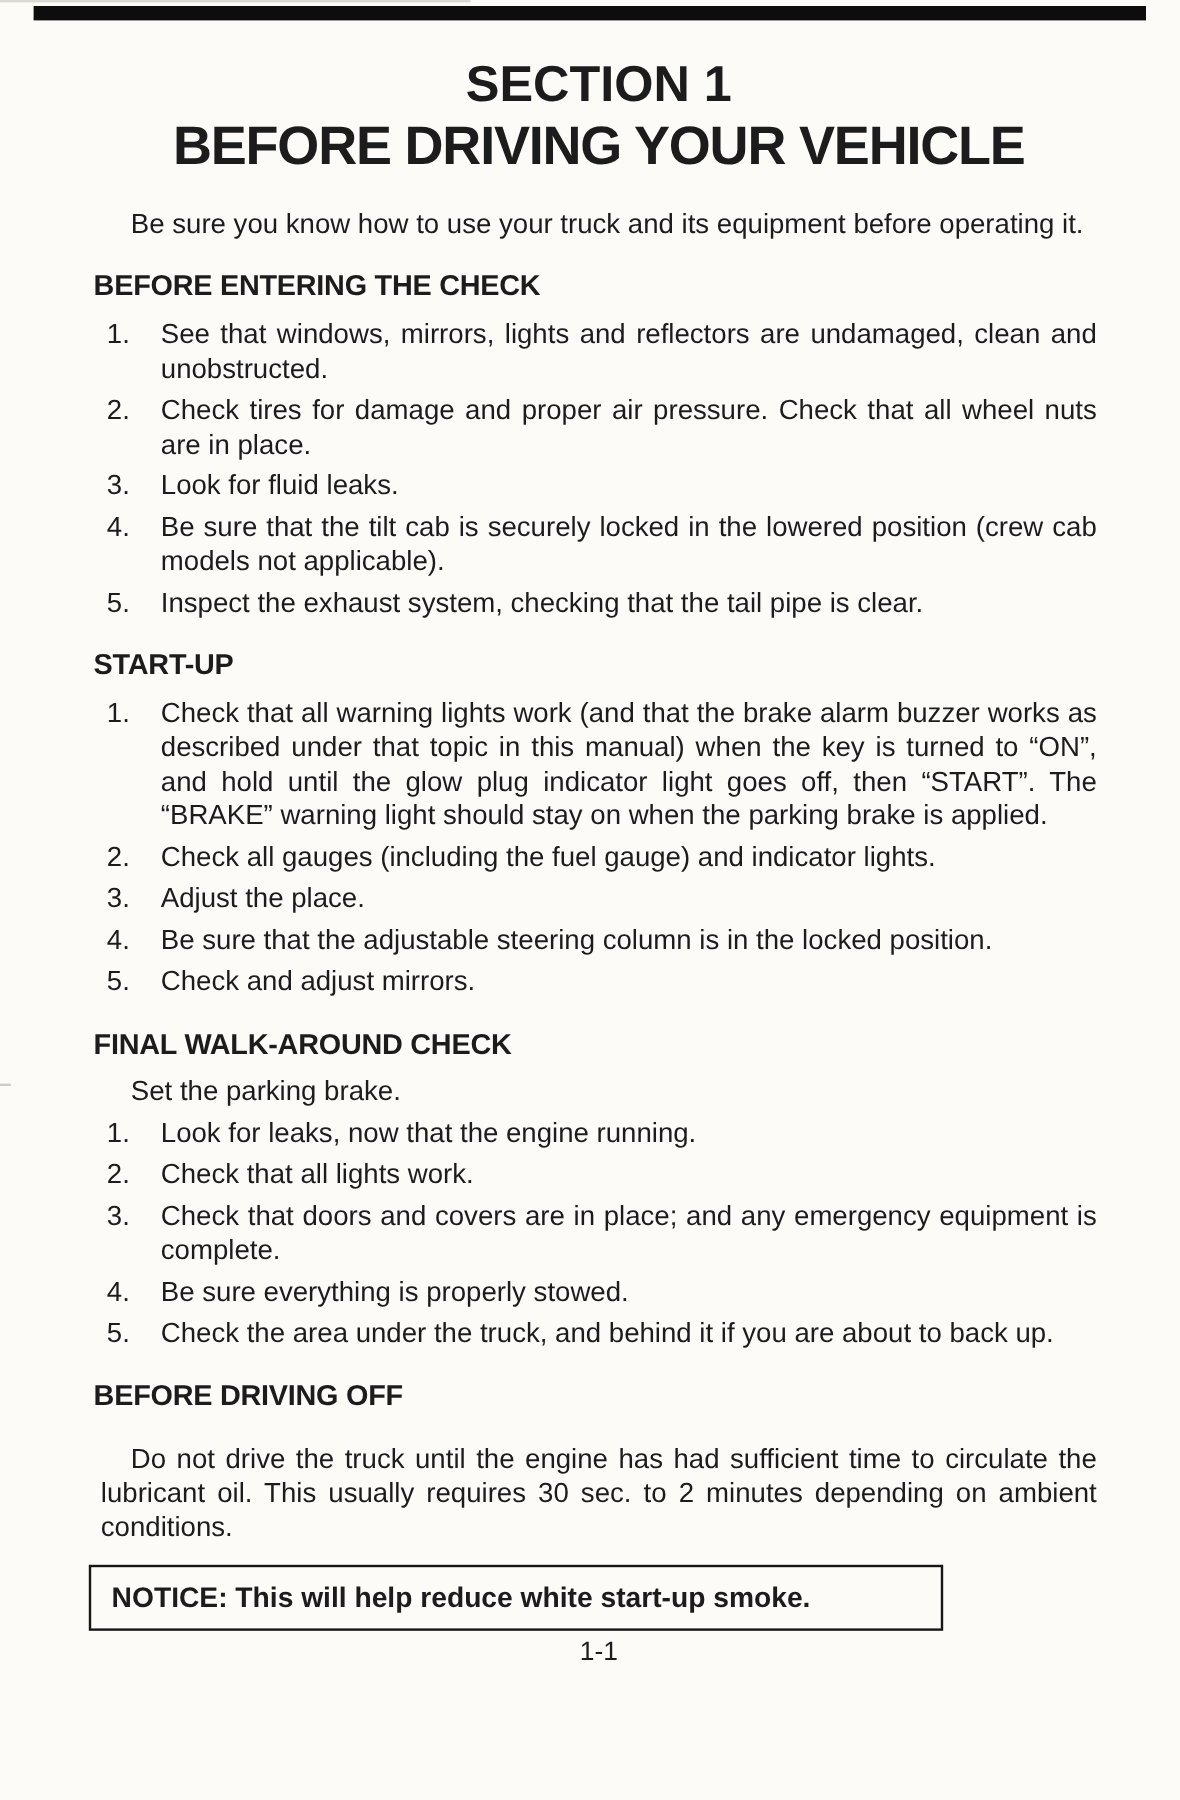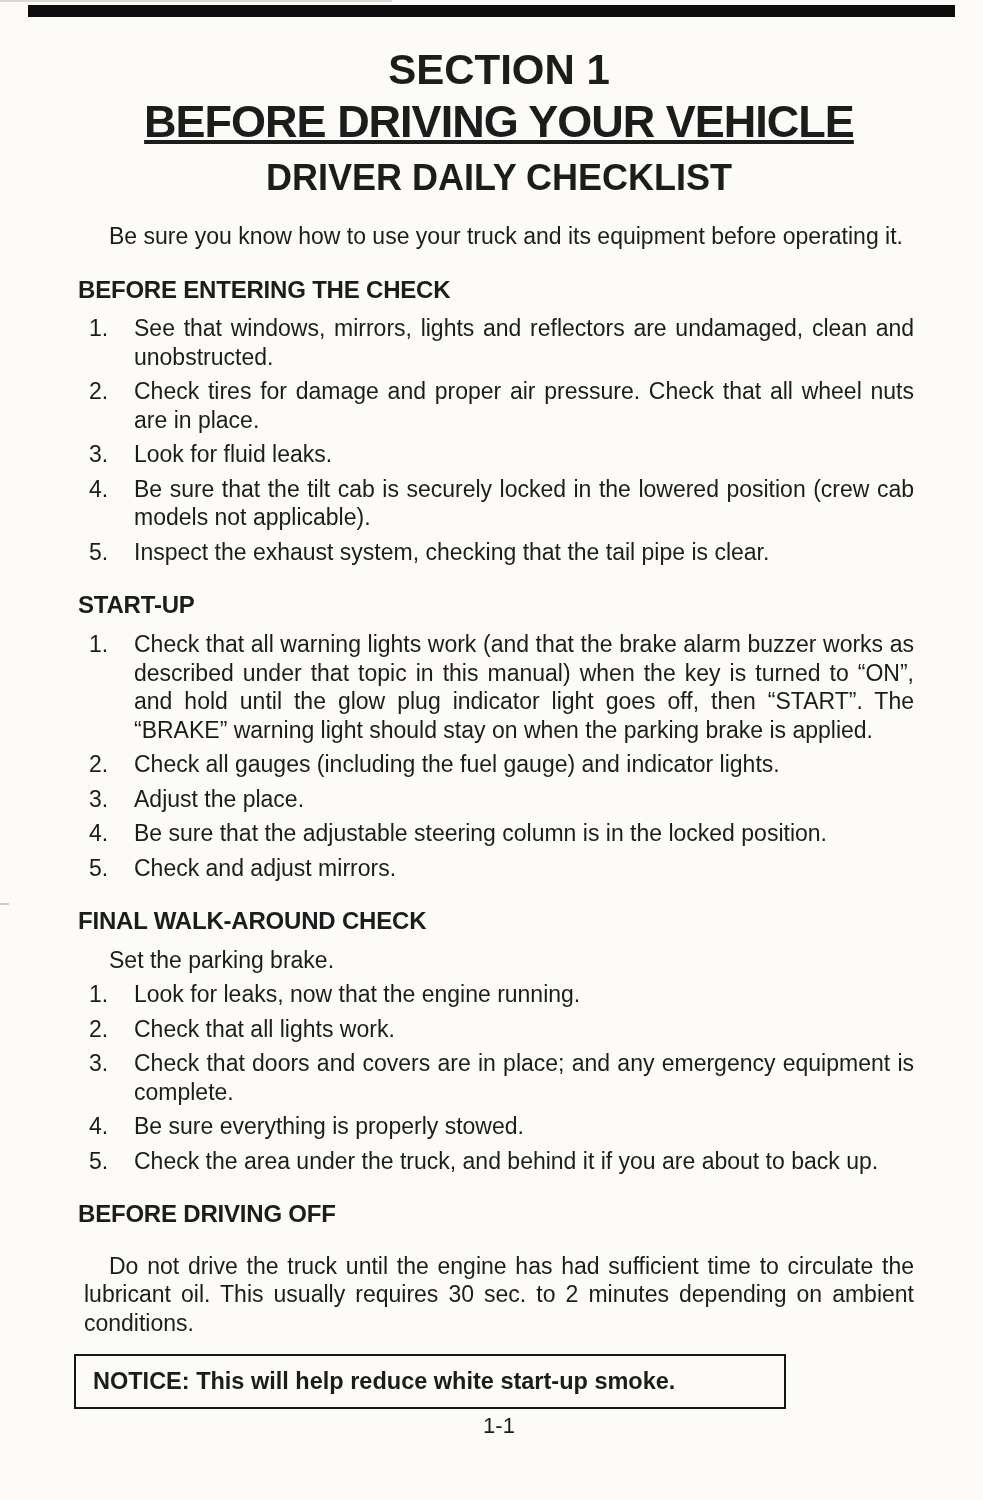--- a/index.html
+++ b/index.html
@@ -45,21 +45,20 @@
     letter-spacing: 0px;
     margin: 47px 0 0 0;
     line-height: 1.1;
   }
   h2.page-title {
     font-size: 45px;
     font-weight: bold;
     letter-spacing: -1px;
     margin: 3px 0 0 0;
     line-height: 1.15;
-    text-decoration: underline;
   }
   h3.page-subtitle {
     font-size: 36px;
     font-weight: bold;
     margin: 9px 0 0 0;
     line-height: 1.15;
   }
   p, .lead, .item .txt {
     font-size: 23px;
     line-height: 28.5px;
@@ -123,21 +122,20 @@
 
 <div class="edge-artifact-top"></div>
 <div class="edge-artifact-left"></div>
 <div class="top-rule"></div>
 
 <div class="page">
 
   <div class="titles">
     <h1 class="section-num">SECTION 1</h1>
     <h2 class="page-title">BEFORE DRIVING YOUR VEHICLE</h2>
-    <h3 class="page-subtitle">DRIVER DAILY CHECKLIST</h3>
   </div>
 
   <p class="intro">Be sure you know how to use your truck and its equipment before operating it.</p>
 
   <h4 class="sec-heading">BEFORE ENTERING THE CHECK</h4>
   <div class="list">
     <div class="item">
       <span class="num">1.</span>
       <span class="txt">See that windows, mirrors, lights and reflectors are undamaged, clean and unobstructed.</span>
     </div>

